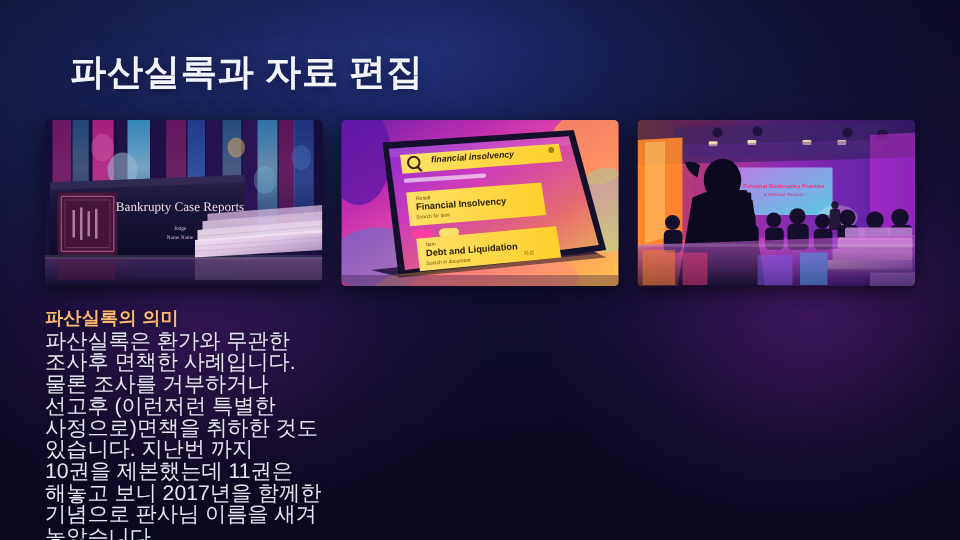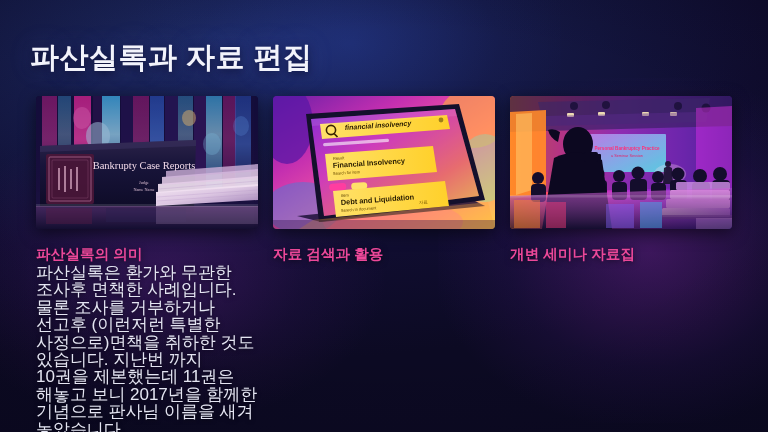--- a/index.html
+++ b/index.html
@@ -29,39 +29,38 @@
     position:absolute; left:18%; top:-20%; width:55%; height:60%;
     background:radial-gradient(ellipse at center, rgba(45,75,190,.30) 0%, rgba(30,45,130,.10) 50%, rgba(0,0,0,0) 75%);
   }
   .bg-vig {
     position:absolute; inset:0;
     background:radial-gradient(120% 100% at 50% 45%, rgba(0,0,0,0) 38%, rgba(5,3,18,.55) 100%);
   }
   
   #slide { position:relative; z-index:2; width:768px; height:432px; }
   #page-title {
-    position:absolute; left:30px; top:38px;
+    position:absolute; left:56px; top:38px;
     font-size:29px; font-weight:700; color:#f2f3fb;
     letter-spacing:.5px;
     text-shadow:0 2px 10px rgba(10,10,40,.85), 0 0 26px rgba(110,130,255,.30);
     text-align:right;
   }
   #cards { position:absolute; left:36px; top:96px; width:696px; display:flex; gap:15px; }
   .card { width:222px; }
   .thumb {
     width:222px; height:133px; border-radius:4px; overflow:hidden;
     position:relative; background:#120f2c;
     box-shadow:0 4px 16px rgba(0,0,0,.55);
   }
   .thumb > svg { display:block; width:222px; height:133px; }
   .card-title {
-    margin-top:16px; font-size:14.5px; font-weight:700; color:#ec4899;
+    margin-top:16px; font-size:14.5px; font-weight:700; color:#fdba74;
     letter-spacing:.2px;
     text-shadow:0 1px 6px rgba(0,0,0,.6);
-    font-family:Liberation Serif, serif;
   }
   .card-body {
     margin-top:0; font-size:17px; line-height:17.4px; color:#e4e5f2;
     letter-spacing:-.05px; word-break:keep-all;
     text-shadow:0 1px 4px rgba(0,0,0,.55);
   }
   .card:nth-child(3) .card-body { letter-spacing:-.25px; }
 </style>
 </head>
 <body>
@@ -257,21 +256,20 @@
             <text x="68" y="116" font-family="'Liberation Sans',sans-serif" font-size="4" fill="#6a4c00" transform="rotate(-4.4 68 116)">Search in document</text>
             <text x="146" y="108" font-family="'Liberation Sans',sans-serif" font-size="4.4" fill="#7a5a00" transform="rotate(-4.4 146 108)">자료</text>
           </g>
 
           <path d="M38 23 L182 13 L184 20 L39 30 Z" fill="#ffffff" opacity=".10"></path>
 
           <path d="M40 124 L215 106 L222 133 L26 133 Z" fill="#ffaa3c" opacity=".35"></path>
           <rect x="0" y="124" width="222" height="9" fill="#2a1047" opacity=".35"></rect>
         </svg>
       </div>
-      <div class="card-title">자료 검색과 활용</div>
     </div>
 
     <div class="card">
       <div class="thumb">
         <svg viewBox="0 0 222 133" preserveAspectRatio="none">
           <defs>
             <linearGradient id="c3bg" x1="0" y1="0" x2="1" y2="0">
               <stop offset="0" stop-color="#ff7a1f"></stop>
                 <stop offset=".22" stop-color="#ff3d7a"></stop>
               <stop offset=".5" stop-color="#b82fd0"></stop>
@@ -372,17 +370,16 @@
           <g opacity=".45">
             <rect x="4" y="104" width="26" height="28" fill="#ff8a2a"></rect>
             <rect x="36" y="106" width="20" height="26" fill="#ff3d7a"></rect>
             <rect x="96" y="108" width="28" height="24" fill="#7e5ff0"></rect>
             <rect x="130" y="106" width="22" height="26" fill="#3fb6f0"></rect>
             <rect x="186" y="122" width="36" height="11" fill="#e9b4ef" opacity=".5"></rect>
           </g>
           <rect x="0" y="99" width="222" height="2.5" fill="#ffffff" opacity=".14"></rect>
         </svg>
       </div>
-      <div class="card-title">개변 세미나 자료집</div>
     </div>
 
   </div>
 </div>
 
 </body></html>

